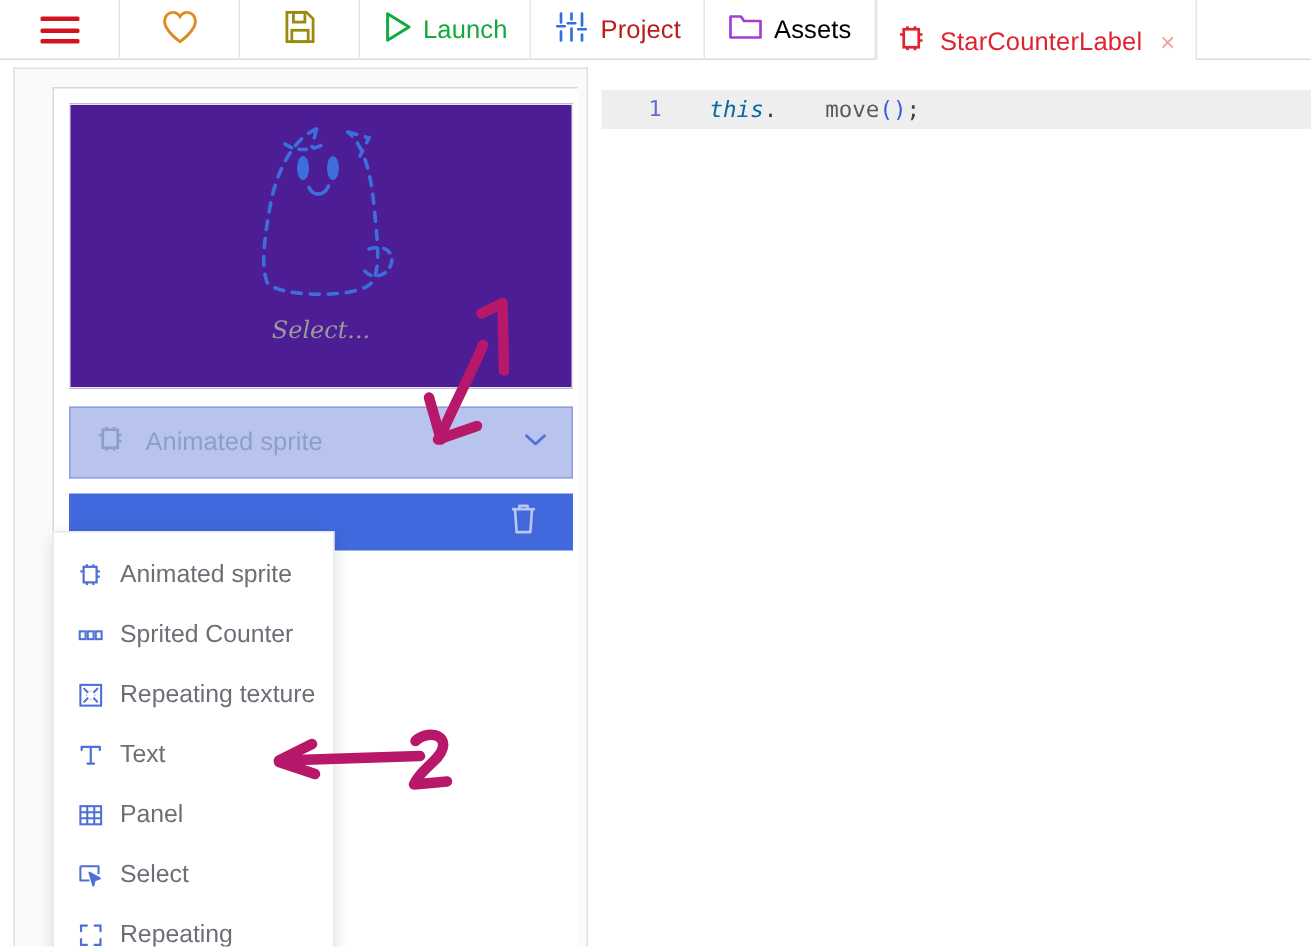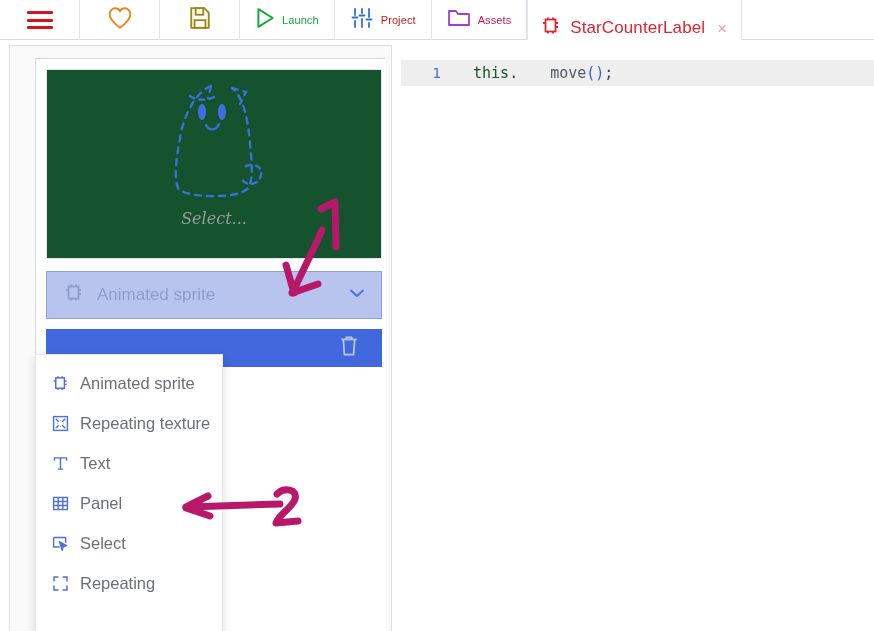--- a/index.html
+++ b/index.html
@@ -24,21 +24,21 @@
     display: flex; align-items: center; justify-content: center;
     gap: 7px;
     padding: 0 15px;
     border-right: 1px solid #e2e5ea;
     font-size: 17px;
     height: 40px;
     position: relative;
     white-space: nowrap;
   }
   .tb-item.icon-only { width: 80px; padding: 0; }
-  .tb-label { font-size: 11px; letter-spacing: .1px; }
+  .tb-label { font-size: 17px; letter-spacing: .1px; }
 
   .tb-tab {
     display: flex; align-items: center; gap: 8px;
     padding: 0 14px 0 12px;
     border-left: 1px solid #e2e5ea;
     border-right: 1px solid #e2e5ea;
     height: 56px; position: relative;
     background: #fff;
   }
   .tb-tab::after {
@@ -66,21 +66,21 @@
     position: absolute; left: 25px; top: 12px;
     width: 350px; height: 574px;
     background: #ffffff;
     border: 1px solid #d5dade;
     border-bottom: none; border-right: none;
   }
 
   .preview-box {
     position: absolute; left: 10px; top: 10px;
     width: 336px; height: 190px;
-    background: #14532d;
+    background: #4c1d95;
     border: 1px solid #e4e6e9;
     display: flex; flex-direction: column;
     align-items: center; justify-content: flex-start;
   }
   .sprite-art { margin-top: 8px; }
   .select-text {
     font-family: "DejaVu Serif", serif;
     font-style: italic; font-size: 16px; color: #9a9a9a;
     margin-top: 2px;
   }
@@ -127,21 +127,21 @@
 
   
   .editor { position: absolute; left: 401px; top: 0px; width: 473px; height: 591px; background: #fff; }
   .code-line {
     position: absolute; left: 0; top: 20px; width: 473px; height: 26px;
     background: #eeeeee; display: flex; align-items: center;
     font-family: "DejaVu Sans Mono", monospace; font-size: 15px;
   }
   .gutter { width: 48px; text-align: right; color: #5d6bd6; padding-right: 8px; font-size: 14.5px; }
   .code-text { padding-left: 24px; }
-  .kw-this { color: #14532d; }
+  .kw-this { color: #0369a1; font-style: italic; }
   .tok-dot { color: #3b4252; }
   .tok-fn { color: #555a63; margin-left: 32px; }
   .tok-paren { color: #3b5bdb; }
   .tok-semi { color: #3b4252; }
 
   
   .anno { position: absolute; pointer-events: none; z-index: 60; }
 </style>
 </head>
 <body>
@@ -194,21 +194,21 @@
       </span>
       <span class="tb-label" style="color:#b91c1c">Project</span>
     </div>
 
     <div class="tb-item">
       <span>
         <svg width="24" height="22" viewBox="0 0 24 22" fill="none" stroke="#a33fd0" stroke-width="1.8" stroke-linejoin="round">
           <path d="M2 18 V4 H9 L11 7 H22 V18 Z"></path>
         </svg>
       </span>
-      <span class="tb-label" style="color:#be185d">Assets</span>
+      <span class="tb-label" style="color:#000000">Assets</span>
     </div>
 
     <div class="tb-tab">
       <span>
         <svg width="22" height="22" viewBox="0 0 22 22" fill="none" stroke="#e0242f" stroke-width="1.8">
           <rect x="5.5" y="4.5" width="10" height="12"></rect>
           <path d="M8 4.5 V2.5 M13 4.5 V2.5 M8 16.5 V18.5 M13 16.5 V18.5"></path>
           <path d="M5.5 8 H3 M15.5 8 H18 M15.5 12 H18"></path>
         </svg>
       </span>
@@ -272,20 +272,30 @@
         <span class="dd-ico">
           <svg width="19" height="19" viewBox="0 0 22 22" fill="none" stroke="#4f6fd8" stroke-width="1.7">
             <rect x="5.5" y="4.5" width="10" height="12"></rect>
             <path d="M8 4.5 V2.5 M13 4.5 V2.5 M8 16.5 V18.5 M13 16.5 V18.5"></path>
             <path d="M5.5 8 H3 M15.5 8 H18 M15.5 12 H18"></path>
           </svg>
         </span>
         <span class="dd-label">Animated sprite</span>
       </div>
 
+      <div class="dd-item">
+        <span class="dd-ico">
+          <svg width="19" height="19" viewBox="0 0 22 22" fill="none" stroke="#4f6fd8" stroke-width="1.6">
+            <rect x="2.5" y="8" width="4.5" height="6"></rect>
+            <rect x="8.7" y="8" width="4.5" height="6"></rect>
+            <rect x="14.9" y="8" width="4.5" height="6"></rect>
+          </svg>
+        </span>
+        <span class="dd-label">Sprited Counter</span>
+      </div>
 
       <div class="dd-item">
         <span class="dd-ico">
           <svg width="19" height="19" viewBox="0 0 22 22" fill="none" stroke="#4f6fd8" stroke-width="1.6">
             <rect x="3" y="3" width="16" height="16"></rect>
             <path d="M5.5 5.5 L9 9 M16.5 5.5 L13 9 M5.5 16.5 L9 13 M16.5 16.5 L13 13 M11 7.5 V8 M7.5 11 H8 M14 11 H14.5 M11 14 V14.5"></path>
           </svg>
         </span>
         <span class="dd-label">Repeating texture</span>
       </div>

